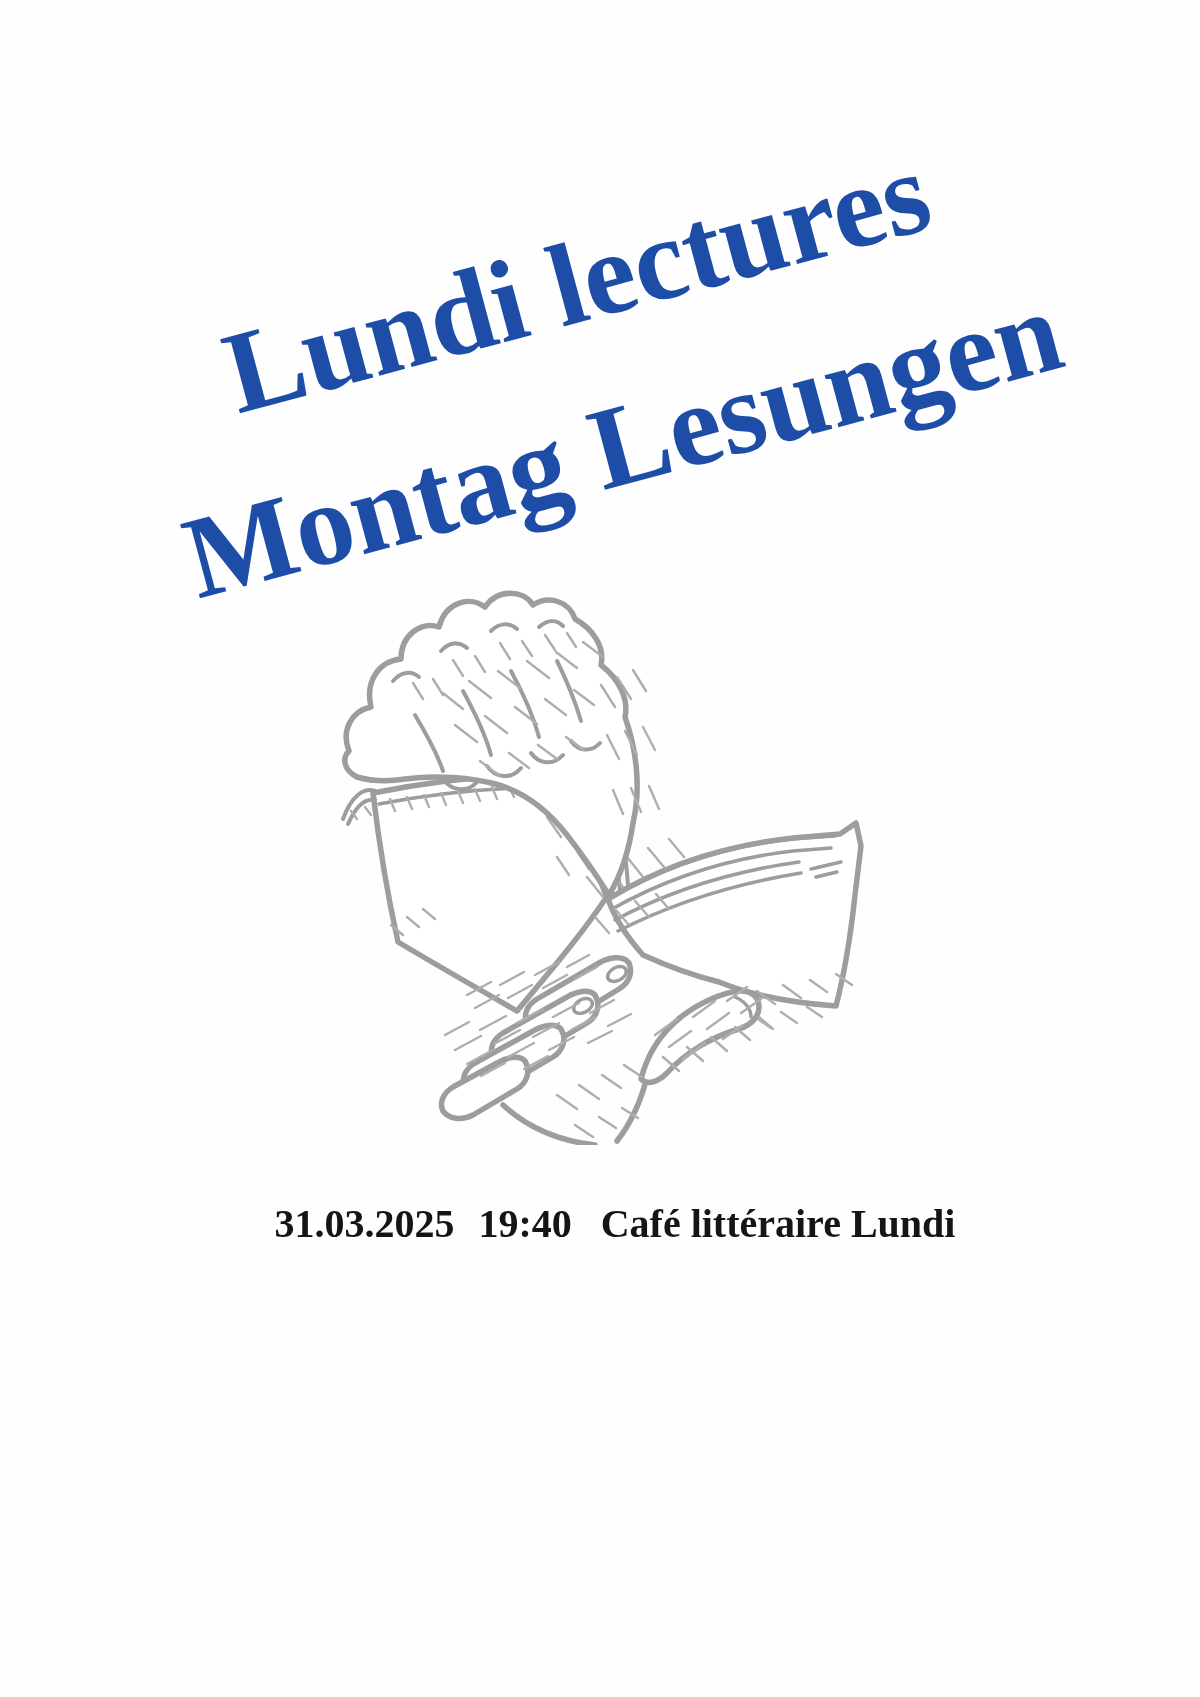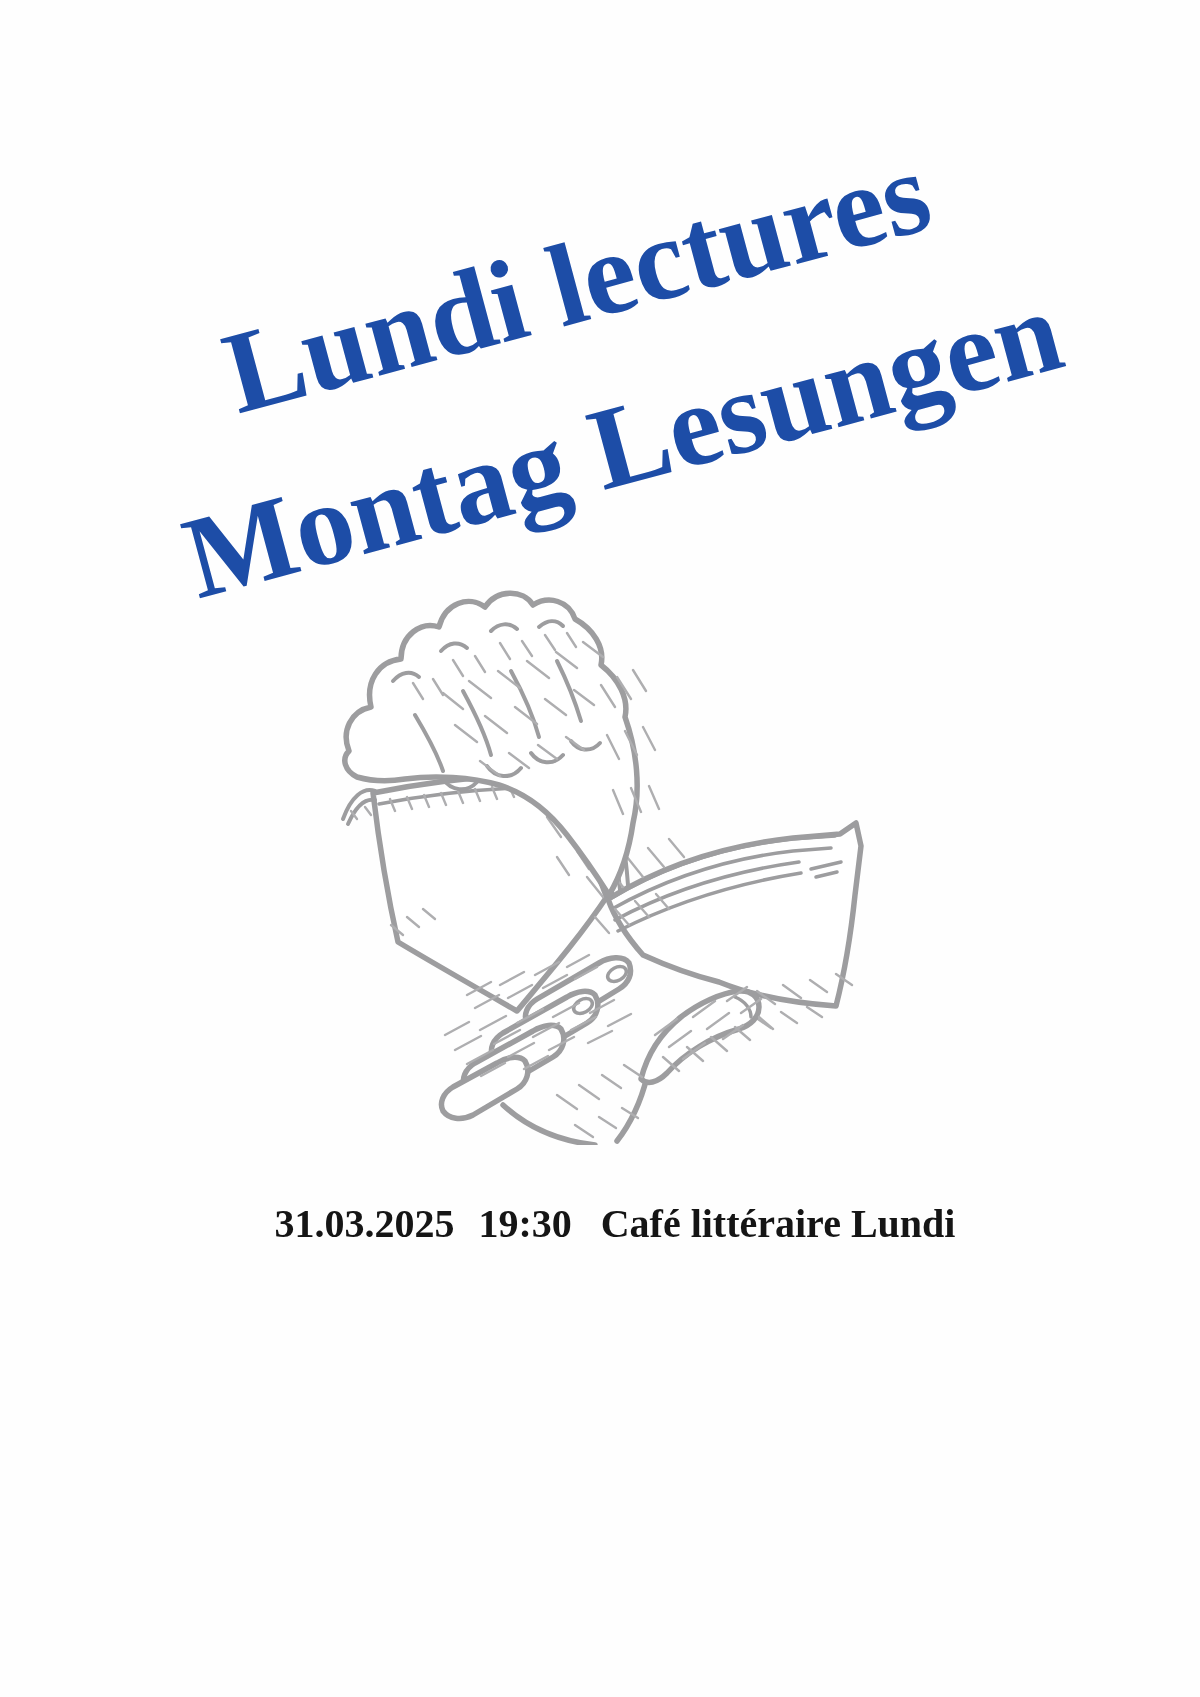--- a/index.html
+++ b/index.html
@@ -131,16 +131,16 @@
         <ellipse cx="288" cy="441" rx="10" ry="6.5" transform="rotate(-28 288 441)"></ellipse>
       </g>
     </g>
 
     <path stroke="#aeaeb0" stroke-width="2.4" d="M150,470 l24,-13 m-14,28 l26,-14 m-14,28 l26,-14 m-12,26 l24,-13 M185,465 l26,-14 m-12,28 l26,-14 m-12,27 l26,-14 m-10,26 l24,-13 M222,458 l26,-14 m-10,28 l26,-14 m-10,27 l25,-13 M258,452 l26,-14 m-8,27 l25,-13 m-8,26 l24,-12 M295,448 l24,-13 m-6,26 l23,-12 M172,430 l24,-13 m-16,26 l24,-13 M205,420 l24,-13 m-16,26 l24,-13 M240,410 l24,-13 m-16,26 l24,-13 M272,402 l22,-12 m-14,24 l22,-12"></path>
     <path stroke="#aeaeb0" stroke-width="2.4" d="M360,470 l22,-16 m-8,28 l22,-16 m-8,28 l22,-16 M398,452 l22,-16 m-8,28 l22,-16 m-6,26 l20,-14 M432,436 l20,-14 m-6,26 l20,-14 M368,492 l16,14 m8,-24 l16,14 m8,-24 l16,14 m8,-24 l15,13 m9,-23 l14,12"></path>
     <path stroke="#aeaeb0" stroke-width="2.4" d="M262,530 l20,14 m2,-24 l20,14 m3,-24 l19,13 m3,-23 l18,12 M280,560 l18,12 m6,-20 l17,11 m6,-20 l16,10"></path>
   </svg>
 
   <div id="caption">
-    <span class="part" id="event-date">31.03.2025</span><span class="part" id="event-time">19:30</span><span class="part" id="event-venue">Café littéraire Lundi</span>
+    <span class="part" id="event-date">31.03.2025</span><span class="part" id="event-time">19:40</span><span class="part" id="event-venue">Café littéraire Lundi</span>
   </div>
 
 </div>
 
 </body></html>

